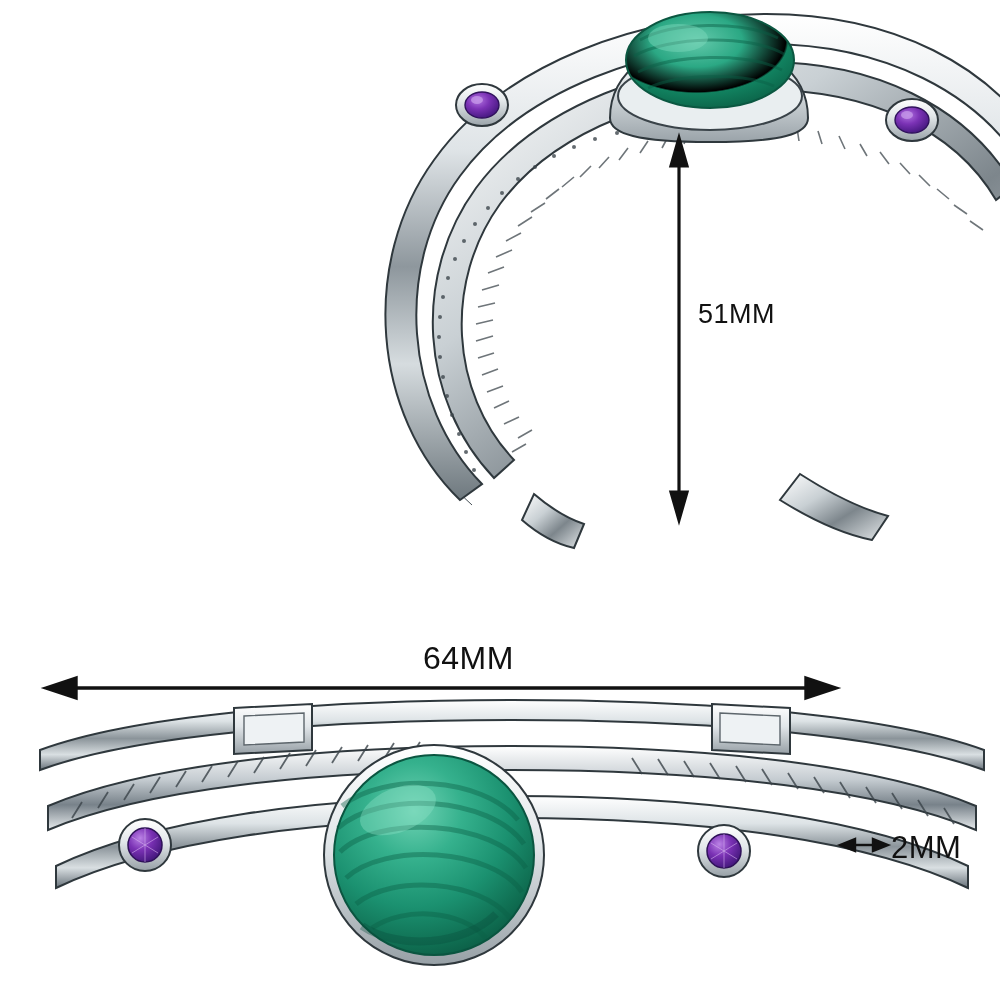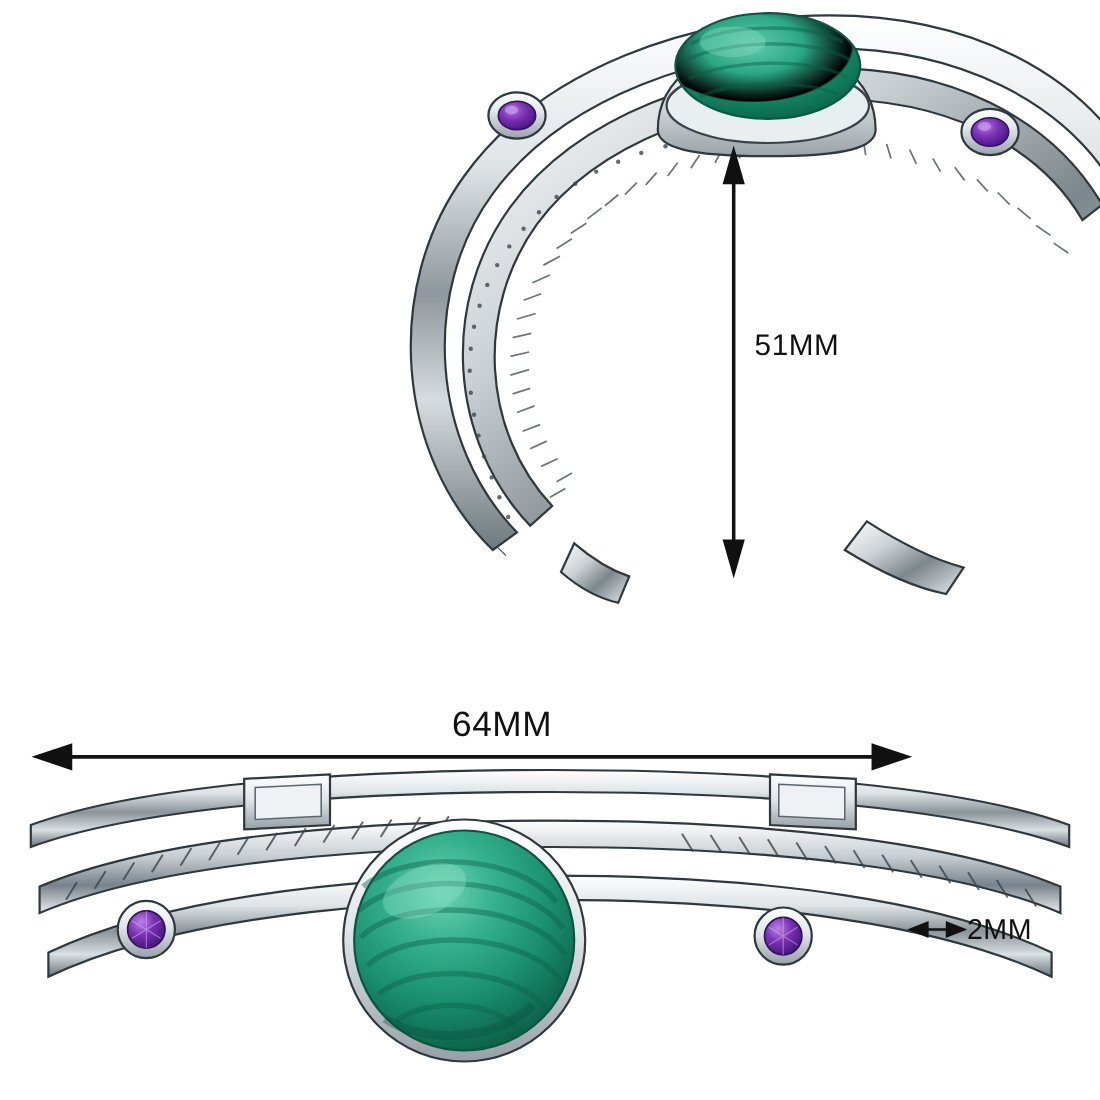--- a/index.html
+++ b/index.html
@@ -3,35 +3,35 @@
 <meta charset="utf-8">
 <style>
   html,body{margin:0;padding:0;}
   body{
     width:1000px;height:1000px;
     background:#ffffff;
     font-family:"Liberation Sans", sans-serif;
     overflow:hidden;
     position:relative;
   }
-  .stage{position:absolute;left:0;top:0;width:866px;height:1000px;}
+  .stage{position:absolute;left:12px;top:0;width:866px;height:1000px;}
   .panel{position:absolute;}
 
   
   .dim-label{
     position:absolute;
     color:#111111;
     font-size:27px;
     letter-spacing:0.5px;
     white-space:nowrap;
     font-family:"Liberation Sans", sans-serif;
   }
   #label-51mm{left:686px;top:299px;}
   #label-64mm{left:411px;top:640px;font-size:32px;}
-  #label-2mm{left:879px;top:830px;font-size:26px;}
+  #label-2mm{left:879px;top:830px;font-size:31px;}
 
   svg{display:block;}
   .nofill{fill:none;}
 </style>
 </head>
 <body>
 
 <div class="stage">
 
   <svg class="panel" style="left:330px;top:0px;" width="670" height="570" viewBox="0 0 670 570">

